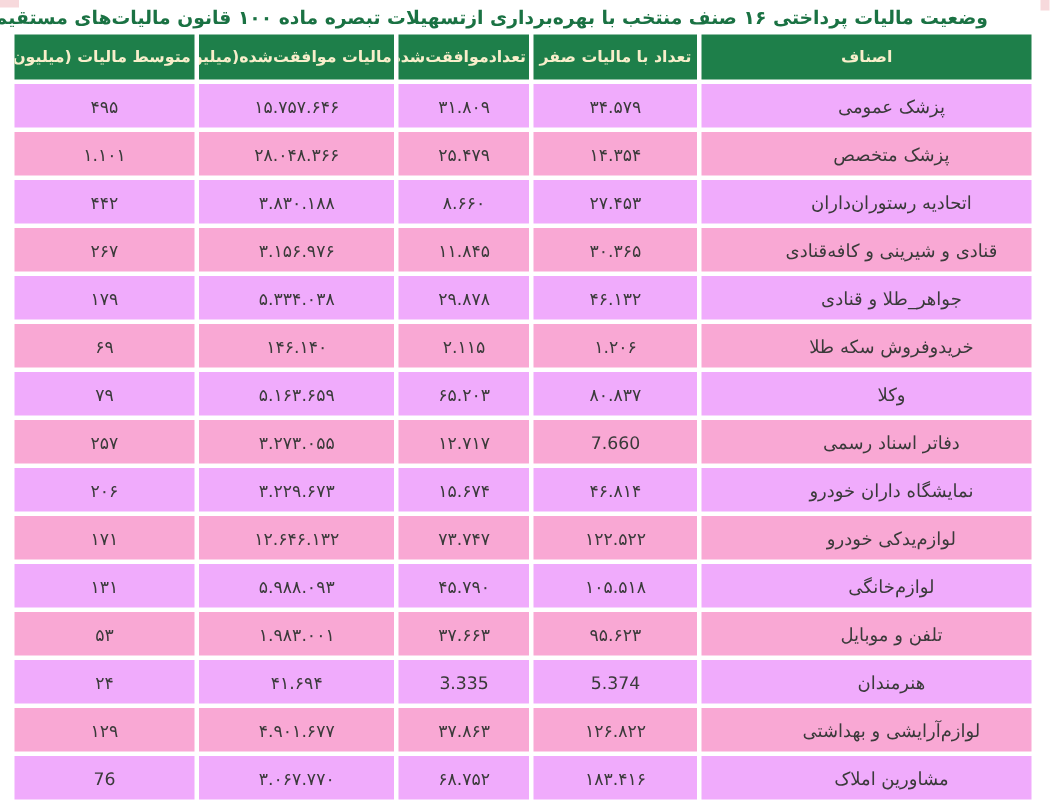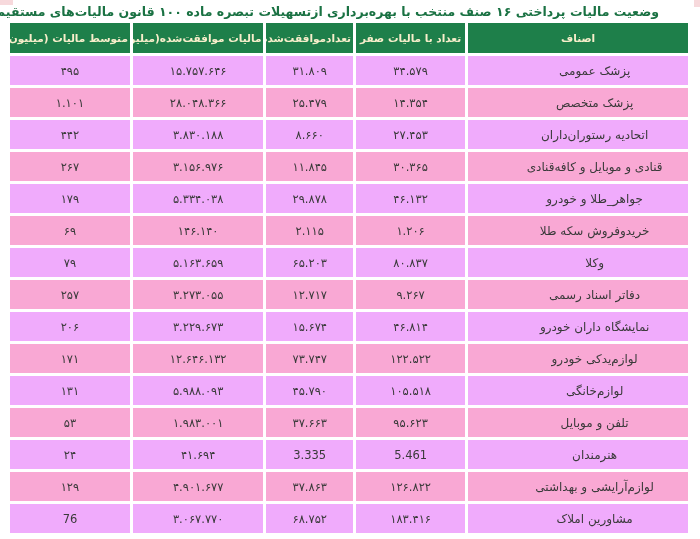--- a/index.html
+++ b/index.html
@@ -106,28 +106,28 @@
           <td>۱.۱۰۱</td>
         </tr>
         <tr class="row-odd">
           <td class="guild-name">اتحادیه رستوران‌داران</td>
           <td>۲۷.۴۵۳</td>
           <td>۸.۶۶۰</td>
           <td>۳.۸۳۰.۱۸۸</td>
           <td>۴۴۲</td>
         </tr>
         <tr class="row-even">
-          <td class="guild-name">قنادی و موبایل و کافه‌قنادی</td>
+          <td class="guild-name">قنادی و شیرینی و کافه‌قنادی</td>
           <td>۳۰.۳۶۵</td>
           <td>۱۱.۸۴۵</td>
           <td>۳.۱۵۶.۹۷۶</td>
           <td>۲۶۷</td>
         </tr>
         <tr class="row-odd">
-          <td class="guild-name">جواهر_طلا و خودرو</td>
+          <td class="guild-name">جواهر_طلا و قنادی</td>
           <td>۴۶.۱۳۲</td>
           <td>۲۹.۸۷۸</td>
           <td>۵.۳۳۴.۰۳۸</td>
           <td>۱۷۹</td>
         </tr>
         <tr class="row-even">
           <td class="guild-name">خریدوفروش سکه طلا</td>
           <td>۱.۲۰۶</td>
           <td>۲.۱۱۵</td>
           <td>۱۴۶.۱۴۰</td>
@@ -135,21 +135,21 @@
         </tr>
         <tr class="row-odd">
           <td class="guild-name">وکلا</td>
           <td>۸۰.۸۳۷</td>
           <td>۶۵.۲۰۳</td>
           <td>۵.۱۶۳.۶۵۹</td>
           <td>۷۹</td>
         </tr>
         <tr class="row-even">
           <td class="guild-name">دفاتر اسناد رسمی</td>
-          <td>۹.۲۶۷</td>
+          <td>7.660</td>
           <td>۱۲.۷۱۷</td>
           <td>۳.۲۷۳.۰۵۵</td>
           <td>۲۵۷</td>
         </tr>
         <tr class="row-odd">
           <td class="guild-name">نمایشگاه داران خودرو</td>
           <td>۴۶.۸۱۴</td>
           <td>۱۵.۶۷۴</td>
           <td>۳.۲۲۹.۶۷۳</td>
           <td>۲۰۶</td>
@@ -170,21 +170,21 @@
         </tr>
         <tr class="row-even">
           <td class="guild-name">تلفن و موبایل</td>
           <td>۹۵.۶۲۳</td>
           <td>۳۷.۶۶۳</td>
           <td>۱.۹۸۳.۰۰۱</td>
           <td>۵۳</td>
         </tr>
         <tr class="row-odd">
           <td class="guild-name">هنرمندان</td>
-          <td>5.461</td>
+          <td>5.374</td>
           <td>3.335</td>
           <td>۴۱.۶۹۴</td>
           <td>۲۴</td>
         </tr>
         <tr class="row-even">
           <td class="guild-name">لوازم‌آرایشی و بهداشتی</td>
           <td>۱۲۶.۸۲۲</td>
           <td>۳۷.۸۶۳</td>
           <td>۴.۹۰۱.۶۷۷</td>
           <td>۱۲۹</td>

